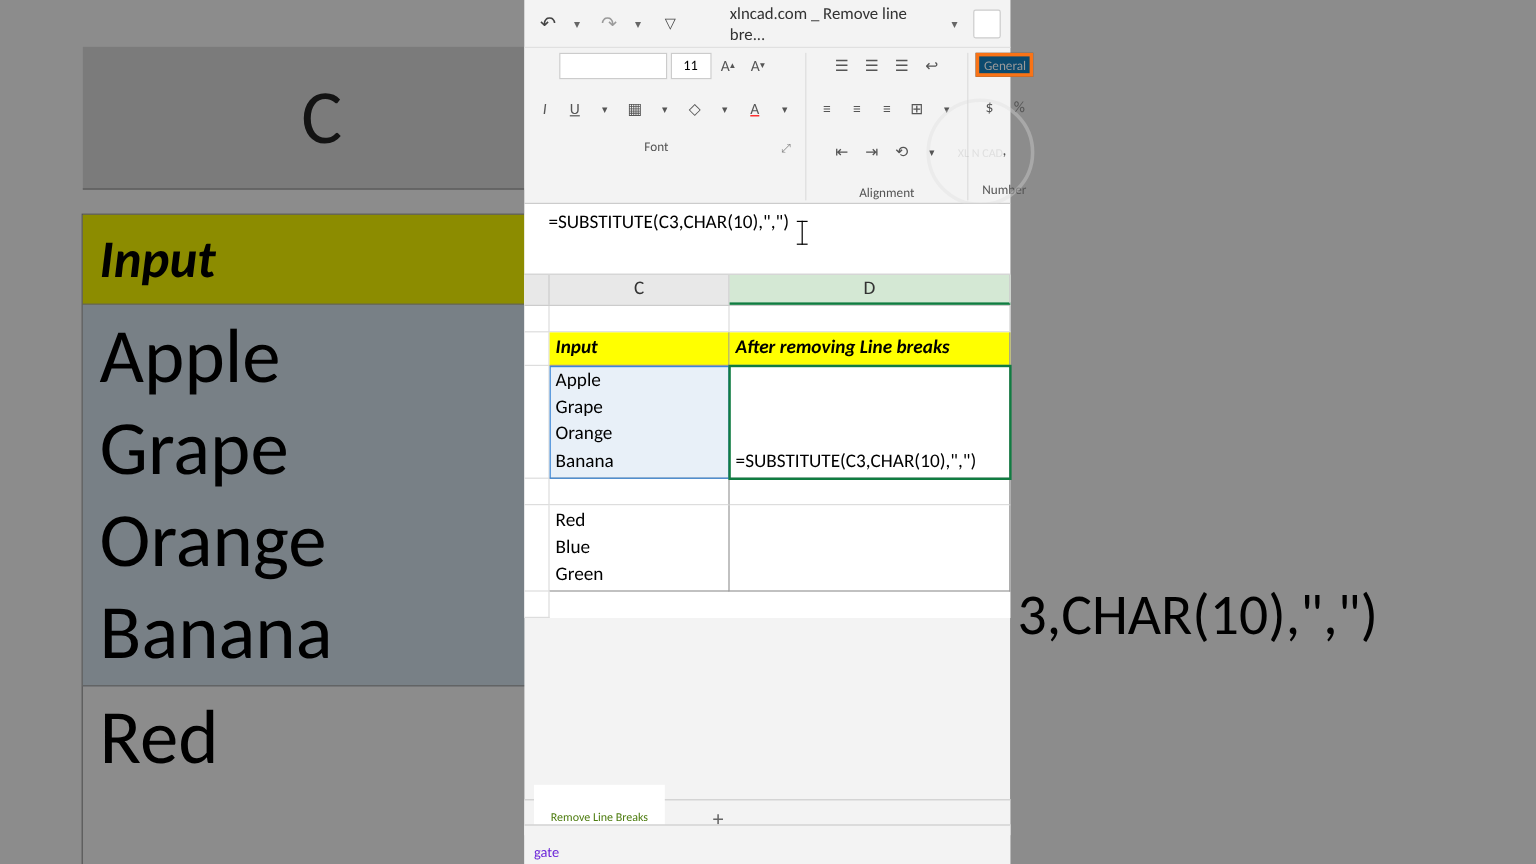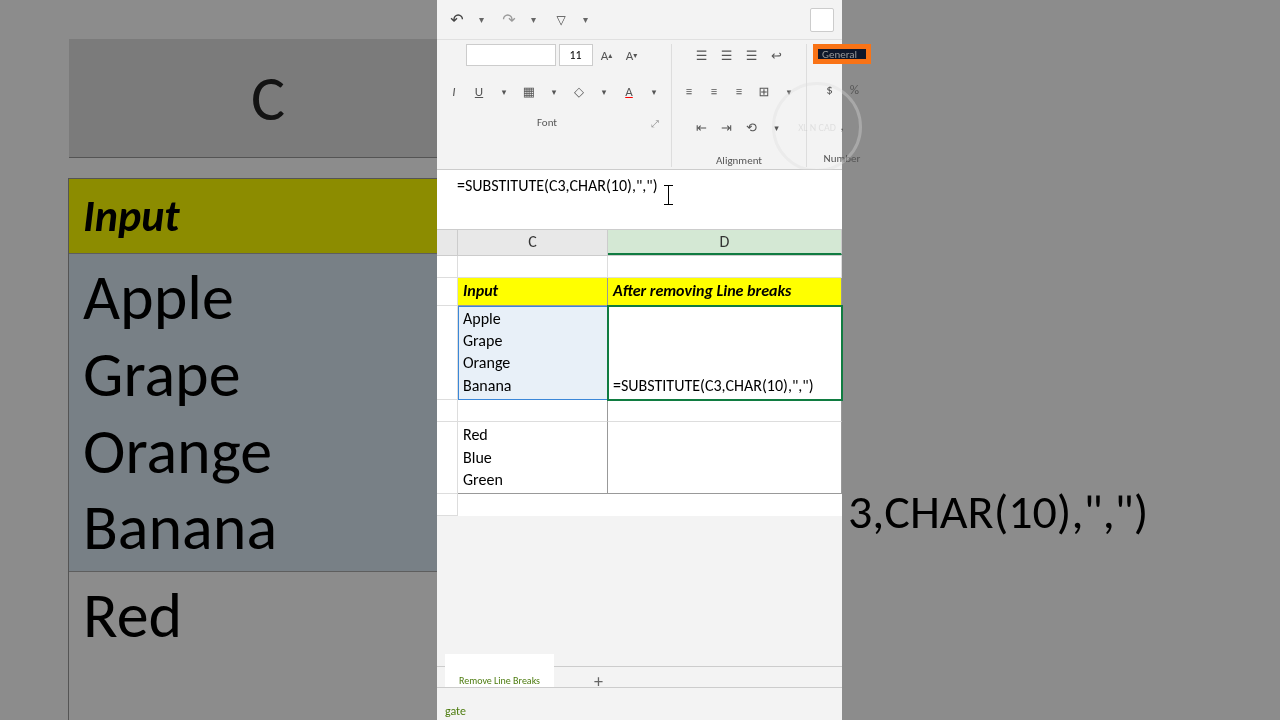--- a/index.html
+++ b/index.html
@@ -29,21 +29,21 @@
     .rtab { padding: 8px 10px; font-size: 15px; color: #222; cursor: pointer; }
     
     .ribbon-body { background: #f3f3f3; border-bottom: 1px solid #ccc; padding: 4px 0 2px; display: flex; }
     .rgroup { display: flex; flex-direction: column; align-items: center; padding: 0 6px; border-right: 1px solid #ddd; }
     .rgroup-row { display: flex; gap: 3px; align-items: center; margin-bottom: 14px; }
     .rgroup-label { font-size: 11px; color: #555; margin-top: 2px; }
     .rbtn { width: 22px; height: 22px; display: flex; align-items: center; justify-content: center; color: #555; font-size: 13px; }
     .font-size-sel { width: 34px; height: 22px; border: 1px solid #ccc; font-size: 12px; display: flex; align-items: center; justify-content: center; background: #fff; }
     .font-name-sel { width: 90px; height: 22px; border: 1px solid #ccc; background: #fff; }
     .launcher { width: 12px; height: 12px; font-size: 10px; color: #888; align-self: flex-end; margin-right: 2px; }
-    .num-format { width: 58px; height: 20px; border: 5px solid #f97316; font-size: 11px; color: #999; display: flex; align-items: center; padding: 0 4px; background: #0f172a; }
+    .num-format { width: 48px; height: 20px; border: 3px solid #f97316; font-size: 11px; color: #999; display: flex; align-items: center; padding: 0 4px; background: #0c4a6e; }
     
     .watermark { position: absolute; right: -20px; top: 82px; width: 90px; height: 90px; border: 3px solid #ddd; border-radius: 50%; opacity: 0.35; display: flex; align-items: center; justify-content: center; font-size: 10px; color: #bbb; }
     
     .formula-bar { background: #fff; border-bottom: 1px solid #ccc; padding: 6px 20px 32px; position: relative; }
     .formula-txt { font-size: 16px; color: #000; }
     .cursor { display: inline-block; width: 1px; height: 20px; background: #000; vertical-align: middle; margin-left: 10px; position: relative; top: 8px; }
     .cursor::before, .cursor::after { content: ''; position: absolute; width: 9px; height: 1px; background: #000; left: -4px; }
     .cursor::before { top: 0; } .cursor::after { bottom: 0; }
     
     .sheet { background: #fff; }
@@ -59,21 +59,21 @@
     .cell-c { width: 150px; border-right: 1px solid #999; border-bottom: 1px solid #999; padding: 2px 5px; font-size: 16px; line-height: 1.4; }
     .cell-d { width: 234px; border-right: 1px solid #999; border-bottom: 1px solid #999; padding: 2px 5px; font-size: 16px; line-height: 1.4; white-space: nowrap; }
     .hdr-cell { background: #ffff00; font-weight: bold; font-style: italic; }
     .sel-src { background: #e8f0f8; outline: 1px solid #3b87d8; outline-offset: -1px; }
     .sel-active { outline: 2px solid #107c41; outline-offset: -1px; position: relative; }
     .blank-row .cell-c, .blank-row .cell-d { height: 22px; border-bottom: 1px solid #ddd; border-right: 1px solid #ddd; }
     
     .tabs-bar { position: absolute; bottom: 24px; left: 0; right: 0; height: 30px; background: #f3f3f3; border-top: 1px solid #ccc; display: flex; align-items: center; padding-left: 8px; }
     .sheet-tab { padding: 20px 14px; font-size: 10px; color: #4d7c0f; border-bottom: 2px solid #107c41; background: #fff; }
     .add-tab { margin-left: 40px; font-size: 18px; color: #666; }
-    .status-bar { position: absolute; bottom: 0; left: 0; right: 0; height: 24px; background: #f3f3f3; border-top: 1px solid #ccc; padding: 16px 8px; font-size: 12px; color: #4d7c0f; }
+    .status-bar { position: absolute; bottom: 0; left: 0; right: 0; height: 24px; background: #f3f3f3; border-top: 1px solid #ccc; padding: 16px 8px; font-size: 12px; color: #6d28d9; }
   </style>
 </head>
 <body>
 
 <div class="bg-layer">
   <div class="bg-left"></div>
   <div class="bg-right"></div>
   <div class="bg-col-c">
     <div class="c-head">C</div>
     <div class="big-hdr">Input</div>
@@ -89,20 +89,21 @@
 </div>
 
 <div class="main-panel">
 
   <div class="qat">
     <div class="qat-btn">↶</div>
     <div class="qat-drop">▾</div>
     <div class="qat-btn" style="opacity:.5">↷</div>
     <div class="qat-drop">▾</div>
     <div class="qat-btn" style="font-size:12px">▽</div>
+    <div class="qat-title">xlncad.com _ Remove line bre...</div>
     <div class="qat-drop">▾</div>
     <div class="qat-right"></div>
   </div>
 
 
   <div class="ribbon-body">
     <div class="rgroup" style="flex:1.2">
       <div class="rgroup-row">
         <div class="font-name-sel"></div>
         <div class="font-size-sel">11</div>

